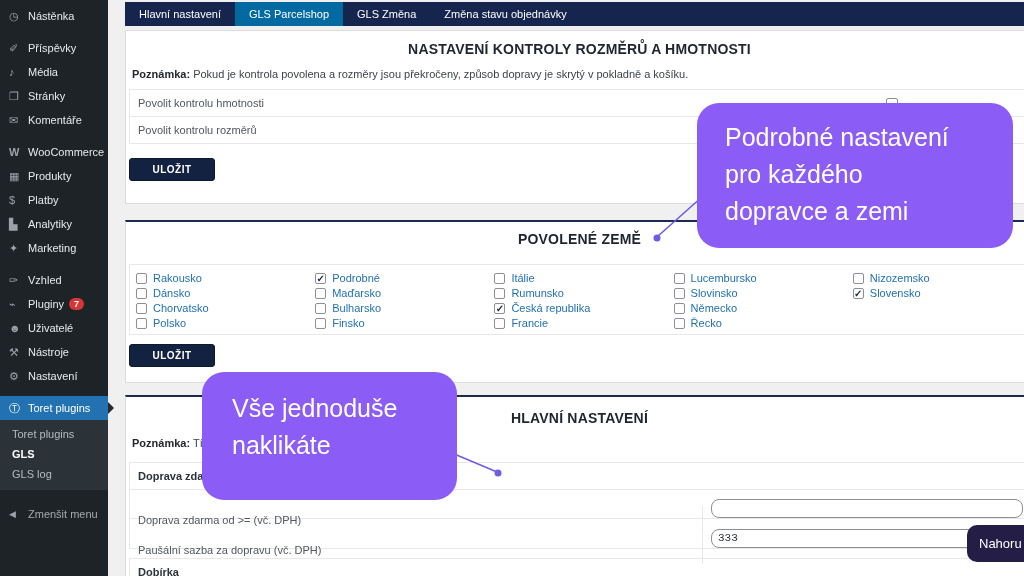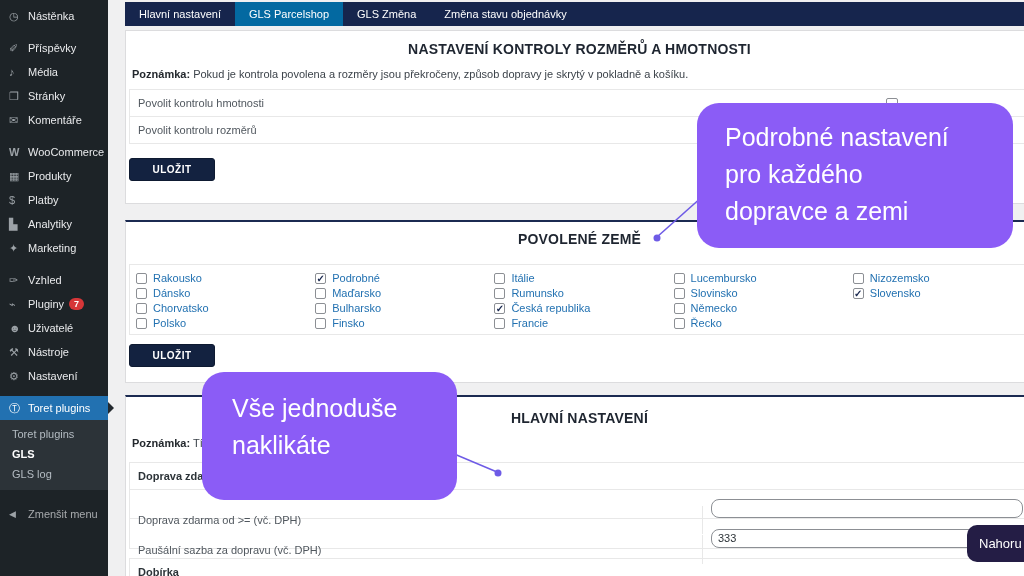--- a/index.html
+++ b/index.html
@@ -70,21 +70,21 @@
   .country .checkbox { width:11px; height:11px; flex:0 0 11px; }
   .country a { color:#2271b1; text-decoration:none; cursor:pointer; }
 
   .inner-box { margin:10px 0 0 3px; border:1px solid #e8e8e8; background:#fff; }
   .group-header { font-size:11px; font-weight:bold; color:#2c3338; padding:7px 8px; border-bottom:1px solid #e8e8e8; }
   .input-row { display:flex; align-items:center; height:29px; border-bottom:1px solid #e8e8e8; font-size:11px; color:#50575e; }
   .input-row:last-child { border-bottom:none; }
   .input-row .lbl { flex:0 0 573px; padding-left:8px; border-right:1px solid #e8e8e8; height:100%; display:flex; align-items:center;margin-top:32px; }
   .input-row .val { padding-left:8px; }
   .input-row input { width:312px; height:19px; border:1px solid #8c8f94; border-radius:8px;
-                     font-family:Liberation Sans, sans-serif; font-size:11px; color:#2c3338; padding:0 6px;margin-top:9px; }
+                     font-family:Liberation Mono, monospace; font-size:11px; color:#2c3338; padding:0 6px;margin-top:9px; }
   #inner-cod { margin-top:9px; height:30px; }
   #inner-cod .group-header { border-bottom:none; }
   #panel-main .inner-box.first { margin-top:13px; }
 
   
   .callout { position:absolute; background:#8b5cf6; border-radius:22px; color:#fff; z-index:30; }
   #callout-1 { left:697px; top:103px; width:316px; height:145px; padding:16px 0 0 28px; }
   #callout-2 { left:202px; top:372px; width:255px; height:128px; padding:18px 0 0 30px; }
   .callout .line { display:block; font-size:25px; line-height:37px; font-weight:400; }
   .pointer-svg { position:absolute; left:0; top:0; width:1024px; height:576px; z-index:25; pointer-events:none; }

